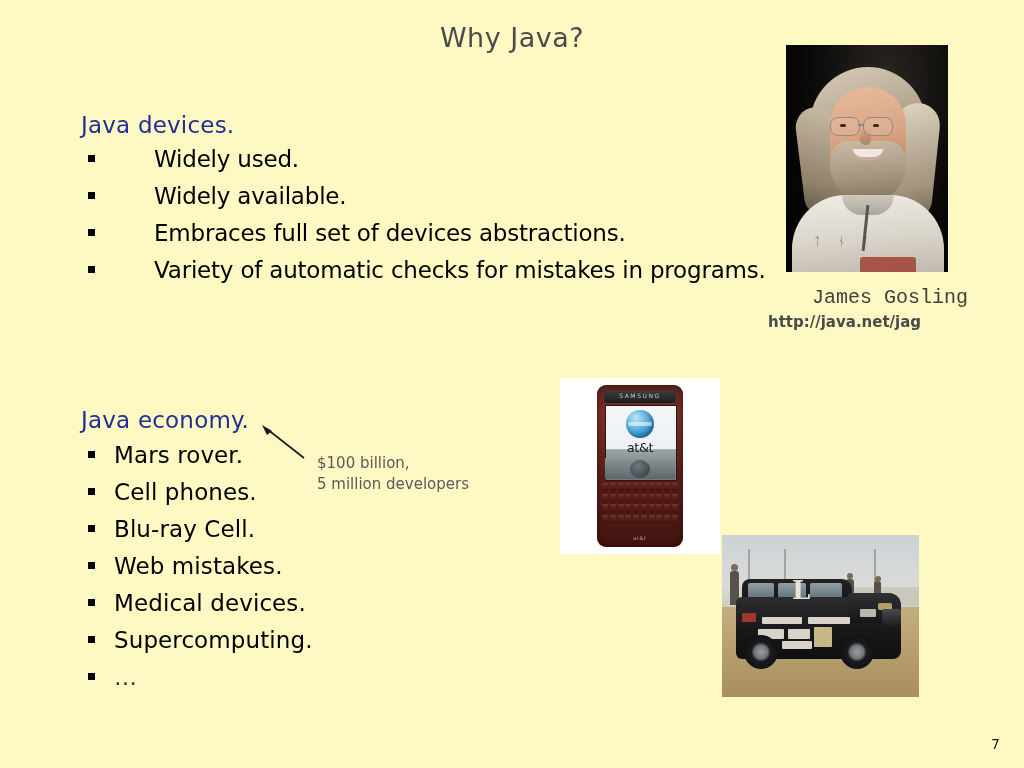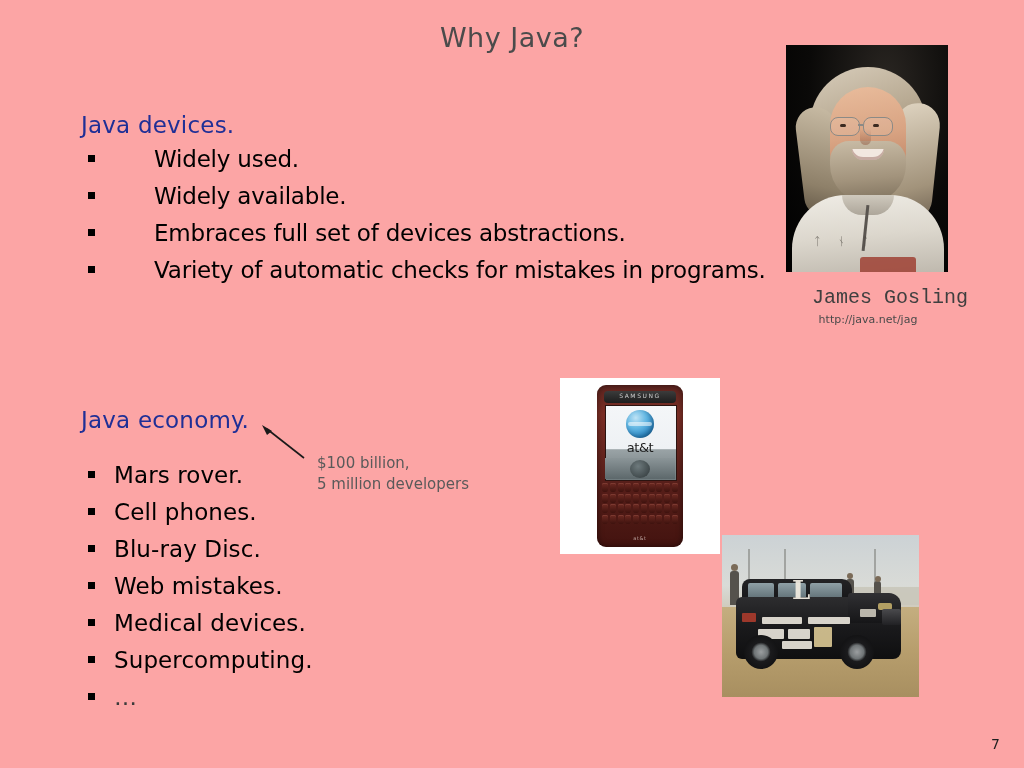--- a/index.html
+++ b/index.html
@@ -3,21 +3,21 @@
 <meta charset="utf-8">
 <style>
   html,body{margin:0;padding:0;}
   body{
     width:1024px;height:768px;
     background:#ffffff;
     font-family:"DejaVu Sans", sans-serif;
     overflow:hidden;
     position:relative;
   }
-  .slide{position:absolute;inset:0;width:1024px;height:768px;background:#fca5a5;}
+  .slide{position:absolute;inset:0;width:1024px;height:768px;background:#fef9c3;}
 
   
   .slide-title{
     position:absolute;left:0;top:22px;width:1024px;
     text-align:center;
     font-family:"DejaVu Sans", sans-serif;
     font-size:27px;
     letter-spacing:.5px;
     color:#4b4b4b;
     font-weight:400;
@@ -31,21 +31,21 @@
     font-size:23px;
     letter-spacing:.2px;
     white-space:nowrap;
   }
   #head-features{left:81px;top:112px;}
   #head-economy{left:81px;top:407px;}
 
   
   .bullets{position:absolute;list-style:none;margin:0;padding:0;}
   #list-features{left:88px;top:148px;}
-  #list-economy{left:88px;top:464px;}
+  #list-economy{left:88px;top:444px;}
 
   .bullet-row{
     display:flex;
     align-items:baseline;
     white-space:nowrap;
   }
   #list-features .bullet-row{height:37px;}
   #list-economy .bullet-row{height:37px;}
 
   .bullet-mark{
@@ -174,24 +174,24 @@
 
   .photo-caption{
     position:absolute;left:768px;top:286px;width:200px;
     text-align:right;
     color:#3f3f3f;
     font-family:Liberation Mono, monospace;
     font-size:20px;
   }
   .photo-sub{
     position:absolute;left:768px;top:313px;width:200px;
-    text-align:center;
     color:#4a4a4a;
     font-family:"DejaVu Sans", sans-serif;
-    font-size:11px;
+    font-size:15px;
+    font-weight:bold;
   }
 
   
   .photo-phone{
     position:absolute;left:560px;top:378px;
     width:160px;height:176px;
     background:#ffffff;overflow:hidden;
   }
   .ph-body{
     position:absolute;left:37px;top:7px;width:86px;height:162px;
@@ -364,21 +364,21 @@
     <li class="bullet-row">
       <span class="bullet-mark"></span>
       <span class="bullet-text">Mars rover.</span>
     </li>
     <li class="bullet-row">
       <span class="bullet-mark"></span>
       <span class="bullet-text">Cell phones.</span>
     </li>
     <li class="bullet-row">
       <span class="bullet-mark"></span>
-      <span class="bullet-text">Blu-ray Disc.</span>
+      <span class="bullet-text">Blu-ray Cell.</span>
     </li>
     <li class="bullet-row">
       <span class="bullet-mark"></span>
       <span class="bullet-text">Web mistakes.</span>
     </li>
     <li class="bullet-row">
       <span class="bullet-mark"></span>
       <span class="bullet-text">Medical devices.</span>
     </li>
     <li class="bullet-row">

